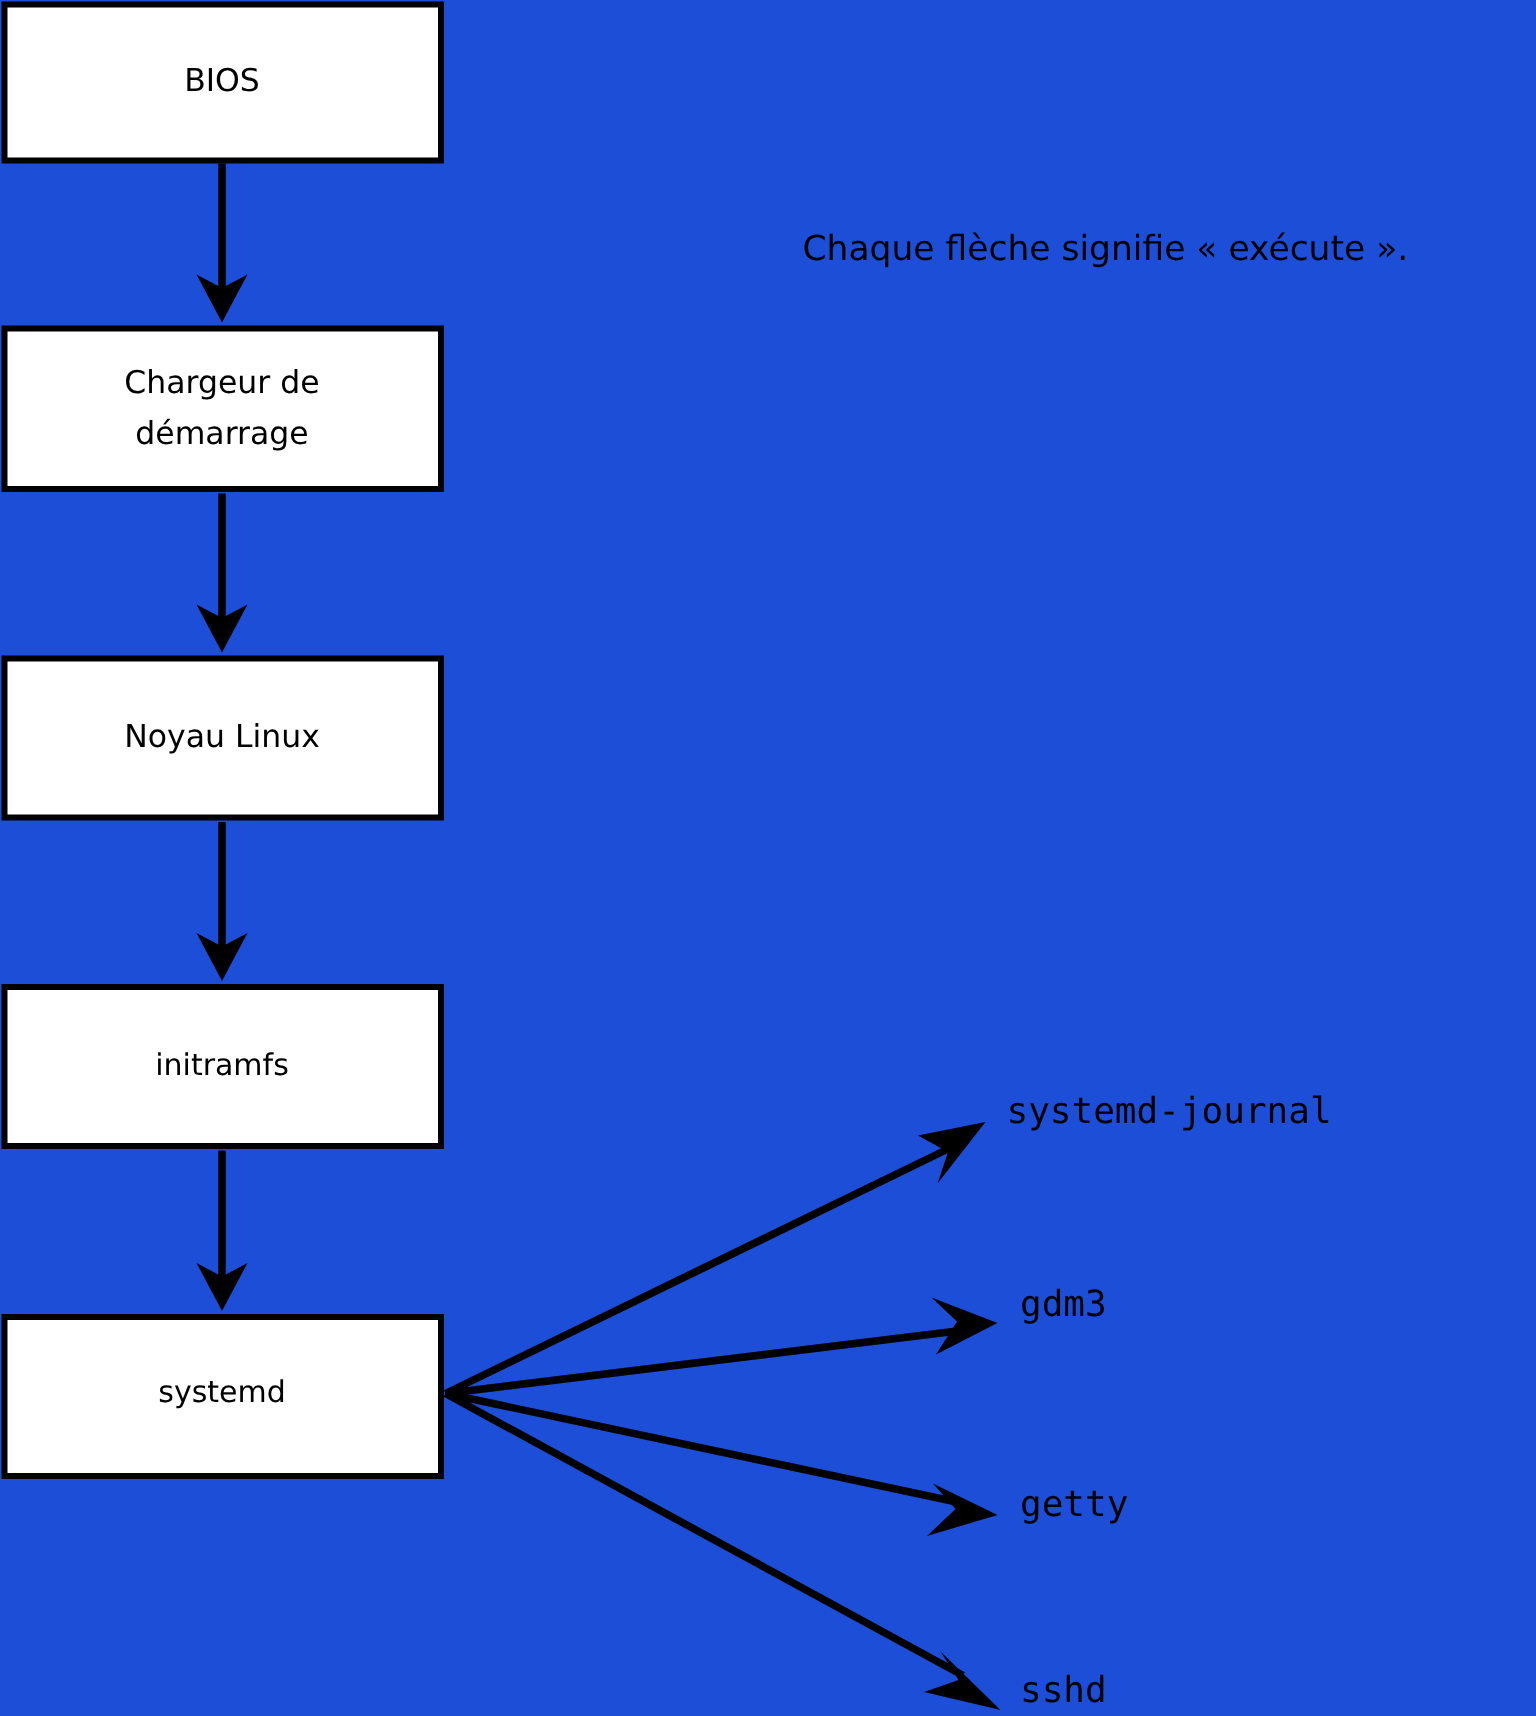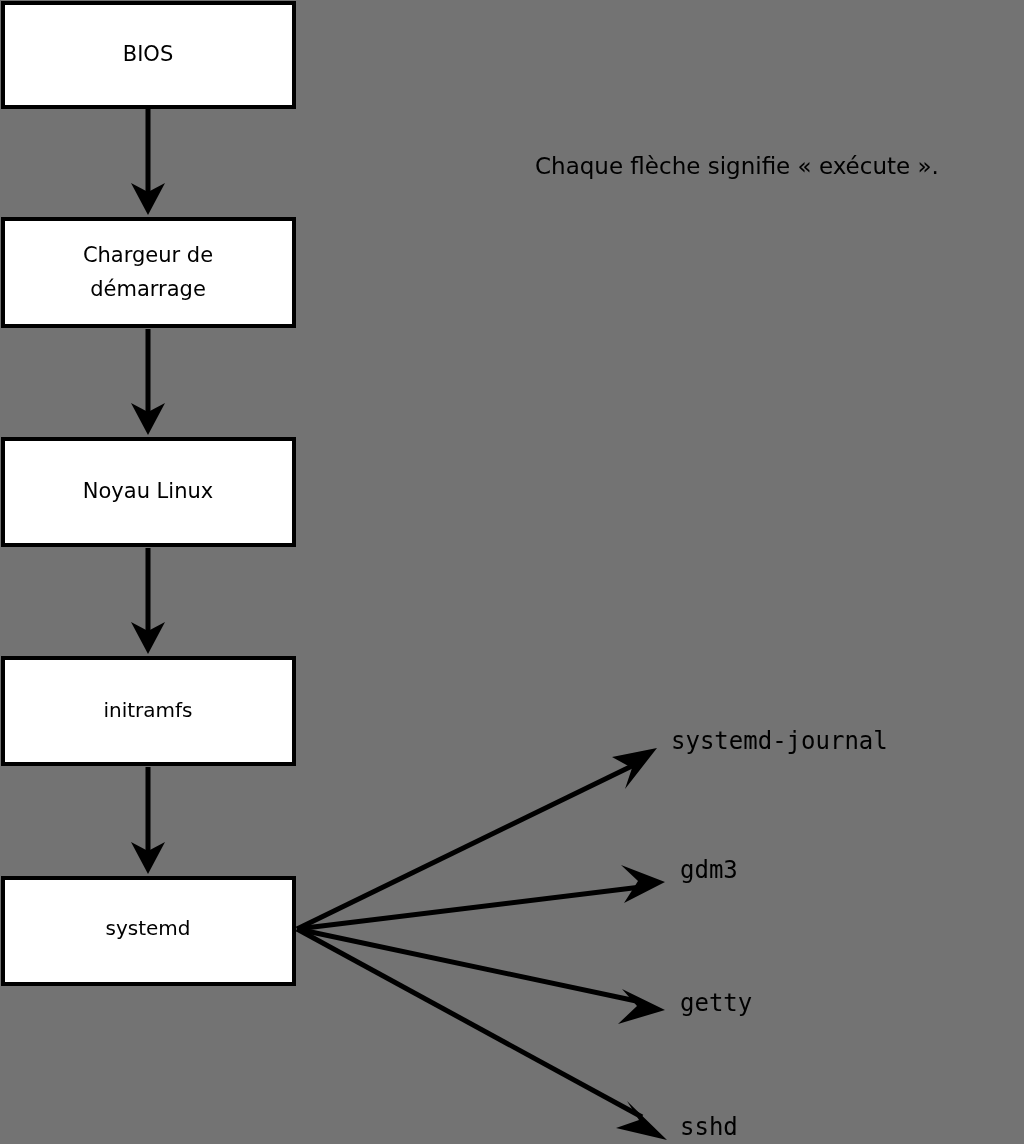--- a/index.html
+++ b/index.html
@@ -4,21 +4,21 @@
 <style>
   html, body {
     margin: 0;
     padding: 0;
     background: #ffffff;
   }
   #canvas {
     position: relative;
     width: 1024px;
     height: 1144px;
-    background: #737373;
+    background: #1d4ed8;
     overflow: hidden;
     font-family: "DejaVu Sans", sans-serif;
   }
   #diagram-svg {
     position: absolute;
     left: 0;
     top: 0;
     width: 1024px;
     height: 1144px;
   }

